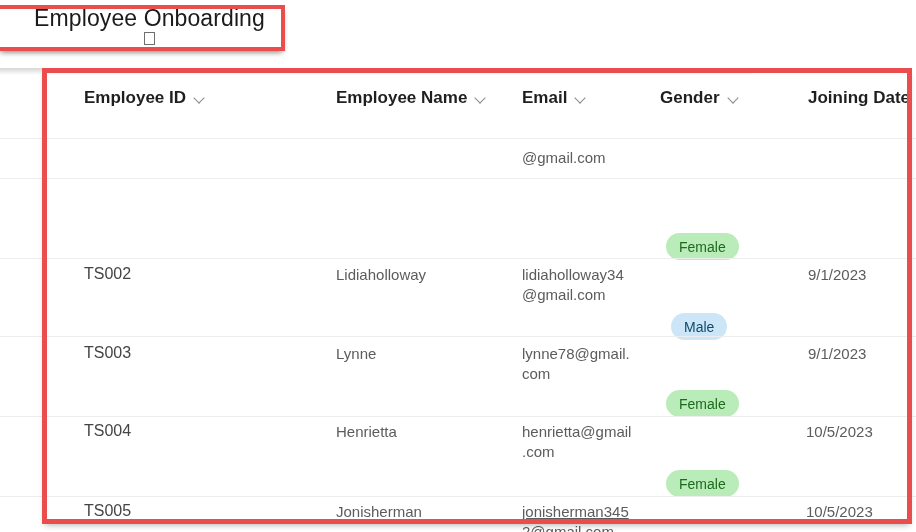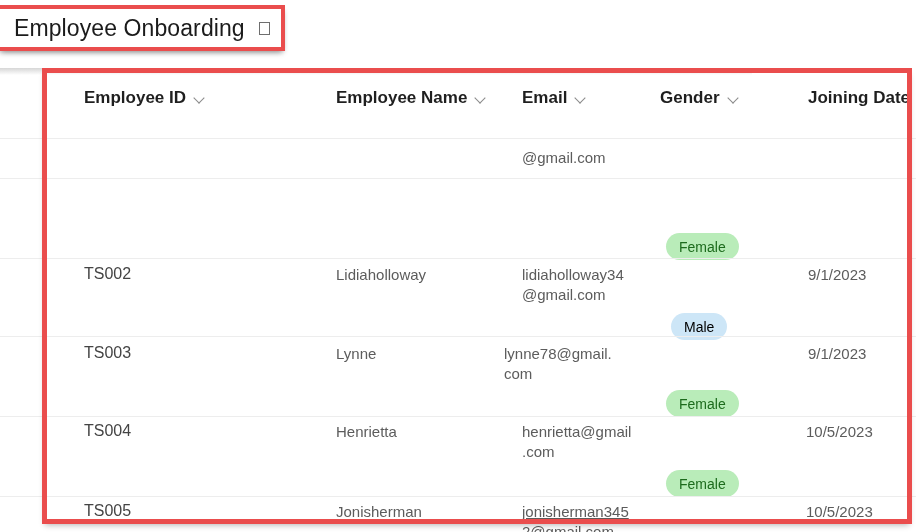--- a/index.html
+++ b/index.html
@@ -20,20 +20,21 @@
     position: absolute;
     left: 0px;
     top: 5px;
     width: 285px;
     height: 46px;
     box-sizing: border-box;
     background: #ffffff;
     display: flex;
     align-items: center;
     box-shadow: 0 3px 5px -2px rgba(0,0,0,0.22);
+    flex-direction: column;
   }
   #title-annotation {
     position: absolute;
     left: -4px;
     top: 5px;
     width: 289px;
     height: 46px;
     box-sizing: border-box;
     border: 4px solid #ea4d4d;
     pointer-events: none;
@@ -164,21 +165,21 @@
     border-radius: 14px;
     font-size: 14px;
     white-space: nowrap;
   }
   .badge.female {
     background: #b9ecb9;
     color: #1d6b1d;
   }
   .badge.male {
     background: #cde6f7;
-    color: #000000;
+    color: #0c4a6e;
   }
 
   
   #table-annotation {
     position: absolute;
     left: 42px;
     top: 68px;
     width: 870px;
     height: 456px;
     box-sizing: border-box;
@@ -228,21 +229,21 @@
         <div class="cell" style="left:336px; top:58px;">Lidiaholloway</div>
         <div class="cell" style="left:522px; top:58px;">lidiaholloway34
 @gmail.com</div>
         <div class="badge female" style="left:666px; top:54px;">Female</div>
         <div class="cell date" style="left:808px; top:58px;">9/1/2023</div>
       </div>
 
       <div class="row" style="top:196px; height:78px;">
         <div class="cell empid" style="left:84px;  top:56px;">TS003</div>
         <div class="cell" style="left:336px; top:57px;">Lynne</div>
-        <div class="cell" style="left:504px; top:57px;">lynne78@gmail.
+        <div class="cell" style="left:522px; top:57px;">lynne78@gmail.
 com</div>
         <div class="badge male" style="left:671px; top:54px;">Male</div>
         <div class="cell date" style="left:808px; top:57px;">9/1/2023</div>
       </div>
 
       <div class="row" style="top:274px; height:80px;">
         <div class="cell empid" style="left:84px;  top:56px;">TS004</div>
         <div class="cell" style="left:336px; top:57px;">Henrietta</div>
         <div class="cell" style="left:522px; top:57px;">henrietta@gmail
 .com</div>

